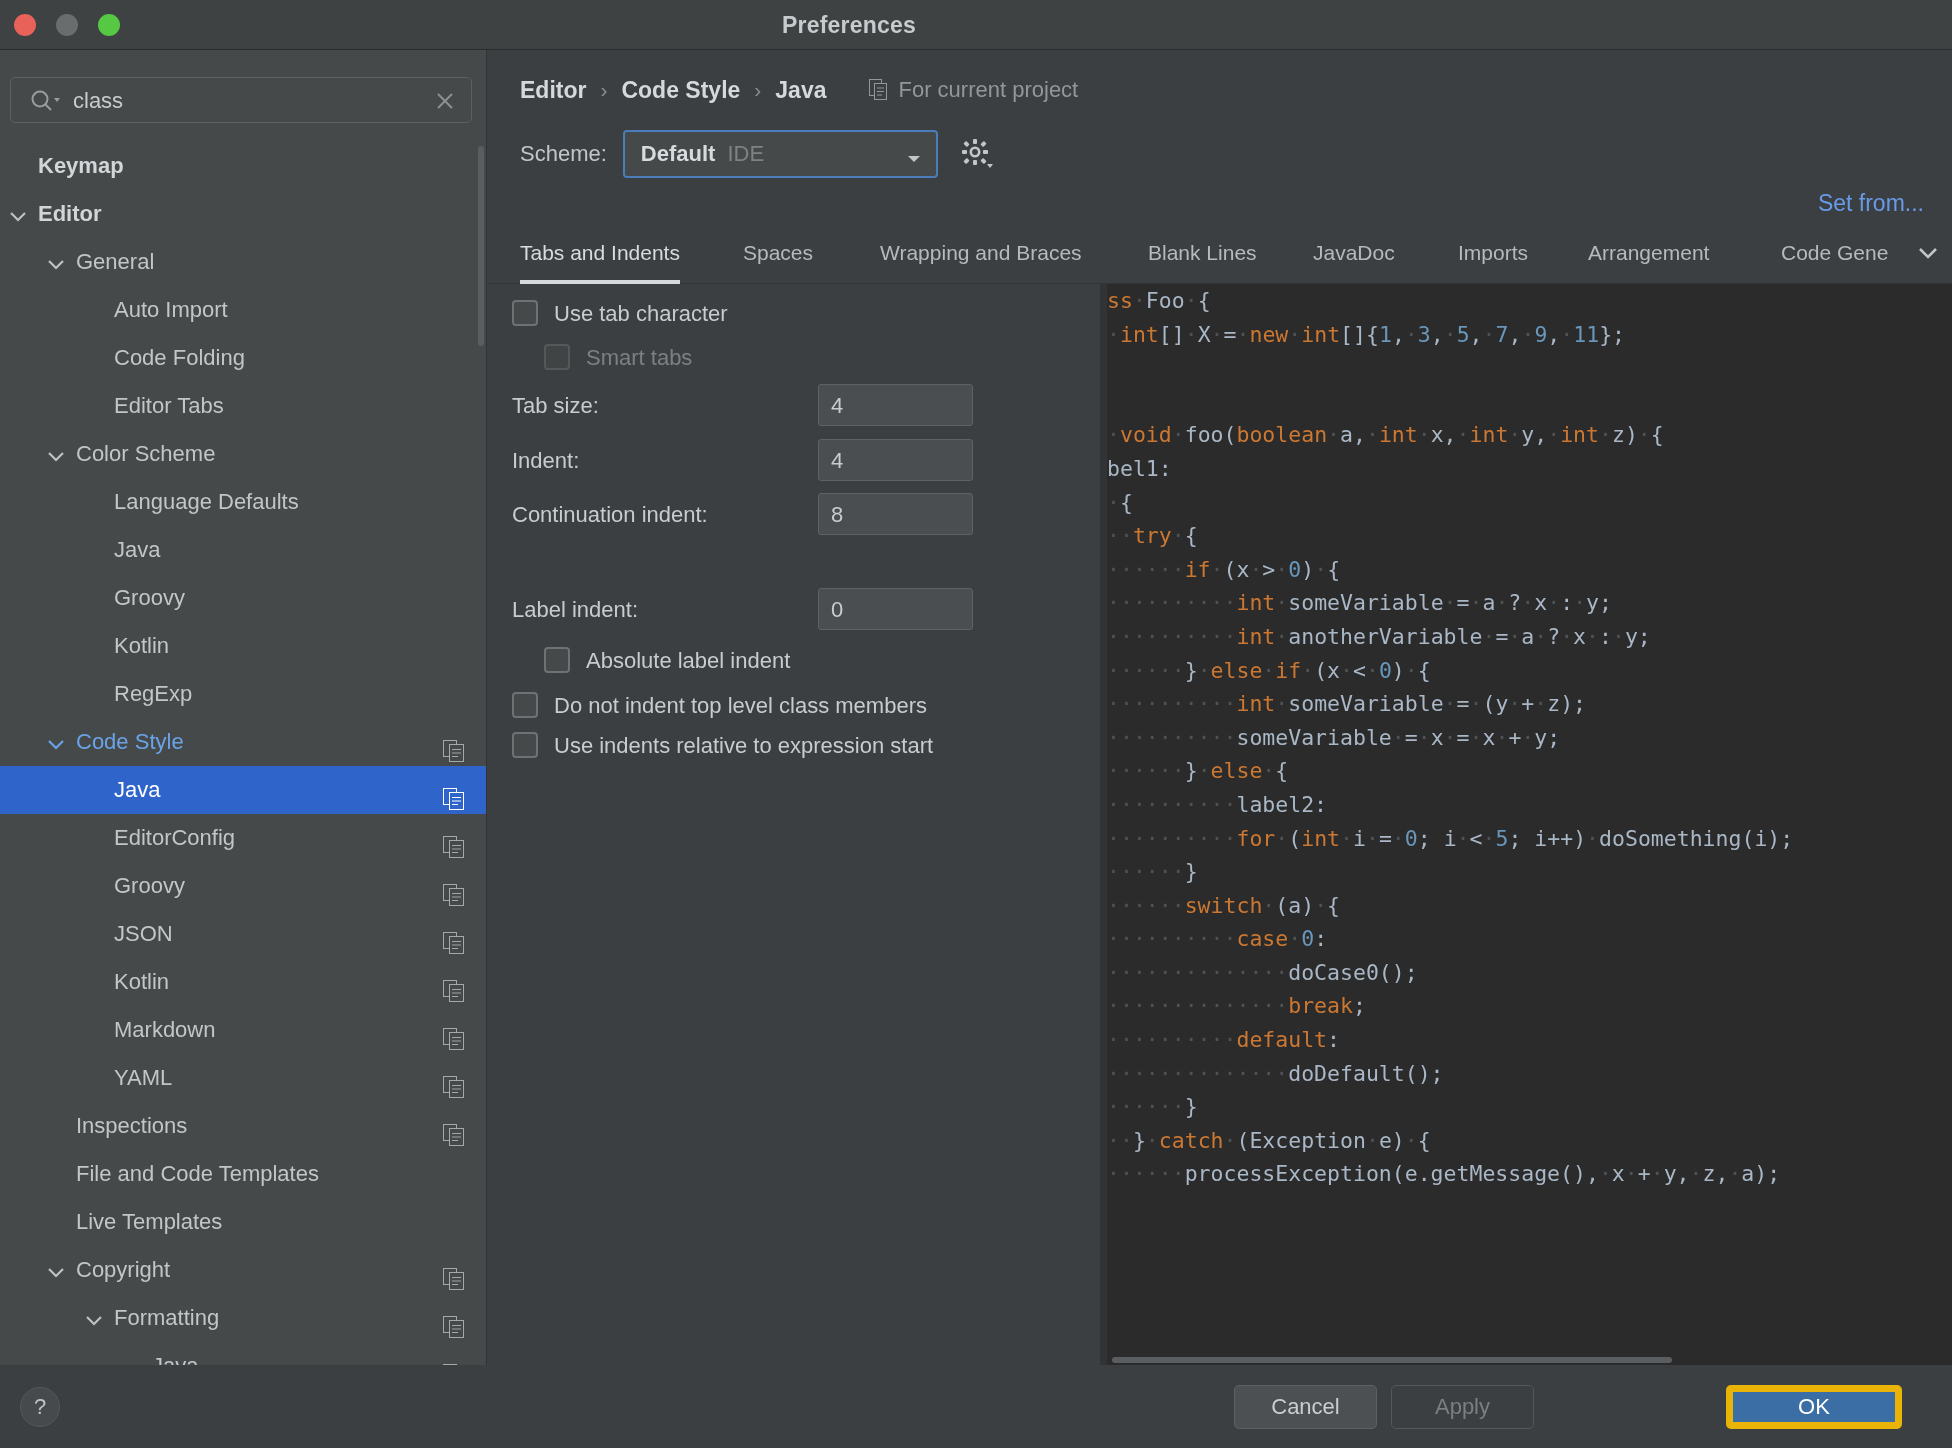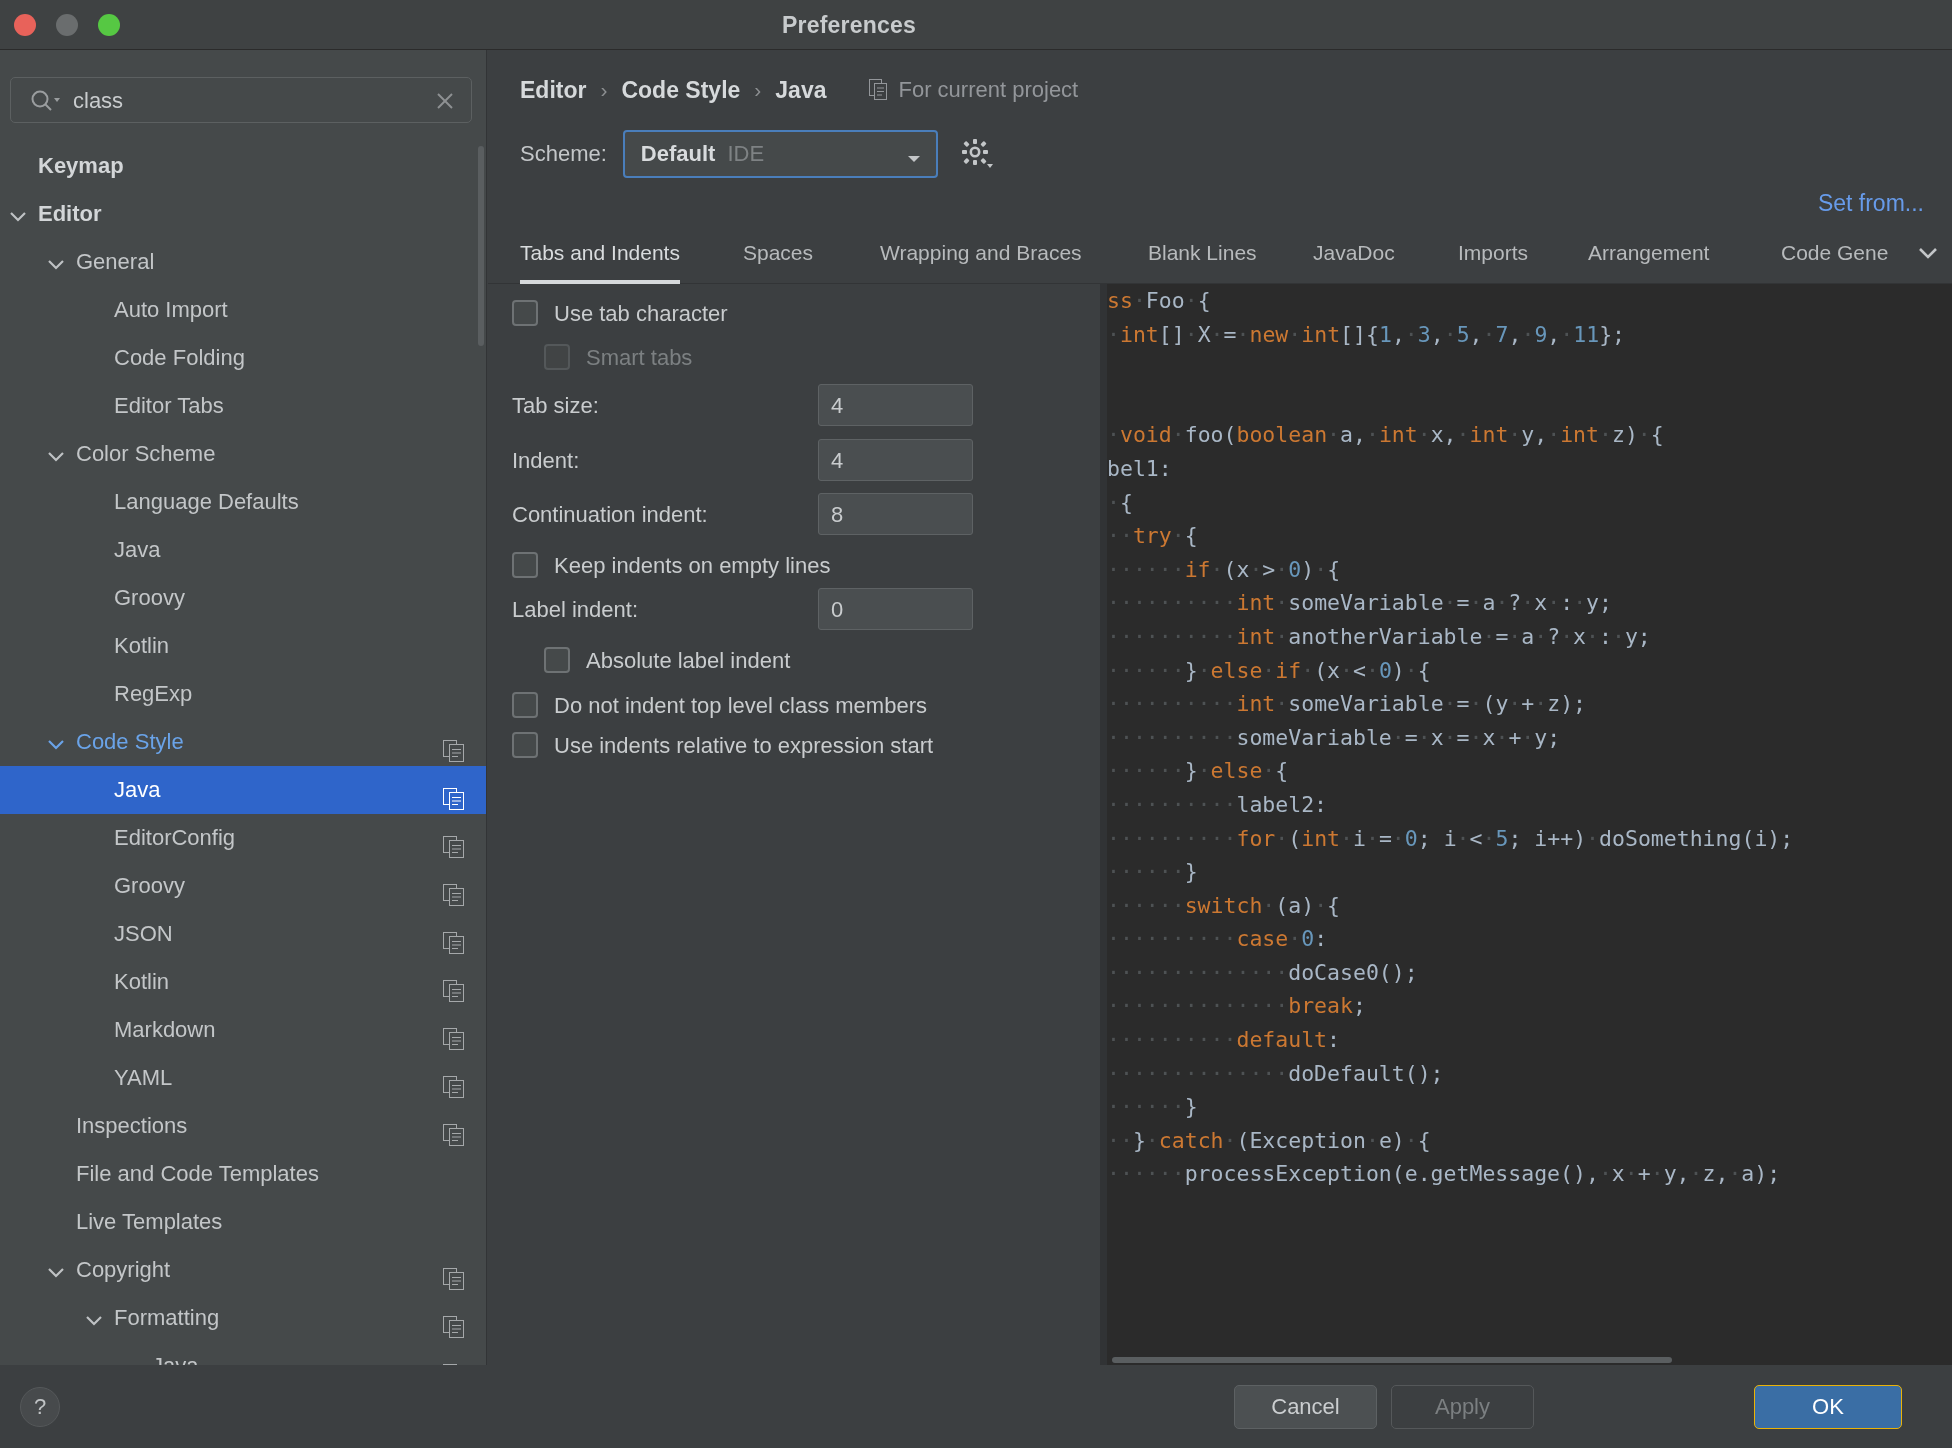--- a/index.html
+++ b/index.html
@@ -177,21 +177,21 @@
     cursor: pointer;
   }
   .btn {
     position: absolute; top: 20px; height: 44px;
     border-radius: 5px; font-size: 22px;
     display: flex; align-items: center; justify-content: center;
     cursor: pointer; white-space: nowrap;
   }
   .btn.cancel { right: 575px; width: 143px; background: #4c5052; border: 1px solid #5d6163; color: #cbced0; }
   .btn.apply  { right: 418px; width: 143px; background: #3c3f41; border: 1px solid #55585a; color: #7b7f81; text-align: center; }
-  .btn.ok     { right: 50px;  width: 148px; background: #3a6ea5; border: 1px solid #eab308; color: #ffffff; }
+  .btn.ok     { right: 50px;  width: 176px; background: #3a6ea5; border: 7px solid #eab308; color: #ffffff; }
 </style>
 </head>
 <body>
 
 <div class="titlebar">
   <div class="traffic">
     <div class="light red"></div>
     <div class="light yellow"></div>
     <div class="light green"></div>
   </div>
@@ -435,24 +435,20 @@
         <span class="fld">
           <span>4</span>
         </span>
       </div>
       <div class="row" style="top: 209px;">
         <span class="fld-label">Continuation indent:</span>
         <span class="fld">
           <span>8</span>
         </span>
       </div>
-      <div class="row" style="top: 260px;">
-        <span class="cb" style="left: 24px;"></span>
-        <span class="cb-label" style="left: 66px;">Keep indents on empty lines</span>
-      </div>
       <div class="row" style="top: 304px;">
         <span class="fld-label">Label indent:</span>
         <span class="fld">
           <span>0</span>
         </span>
       </div>
       <div class="row" style="top: 355px;">
         <span class="cb" style="left: 56px;"></span>
         <span class="cb-label" style="left: 98px;">Absolute label indent</span>
       </div>

